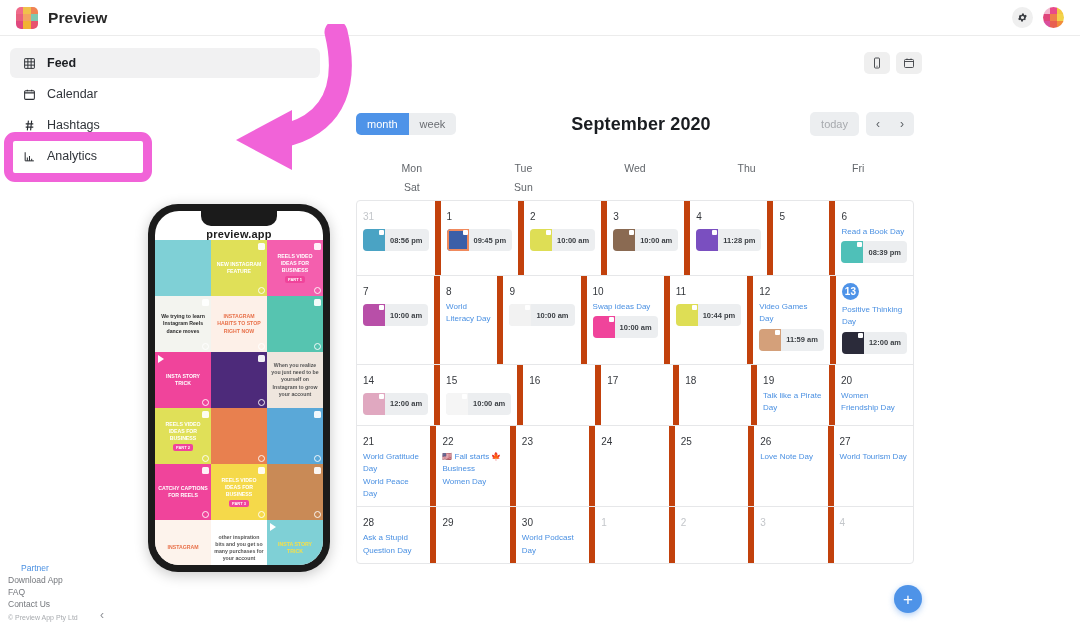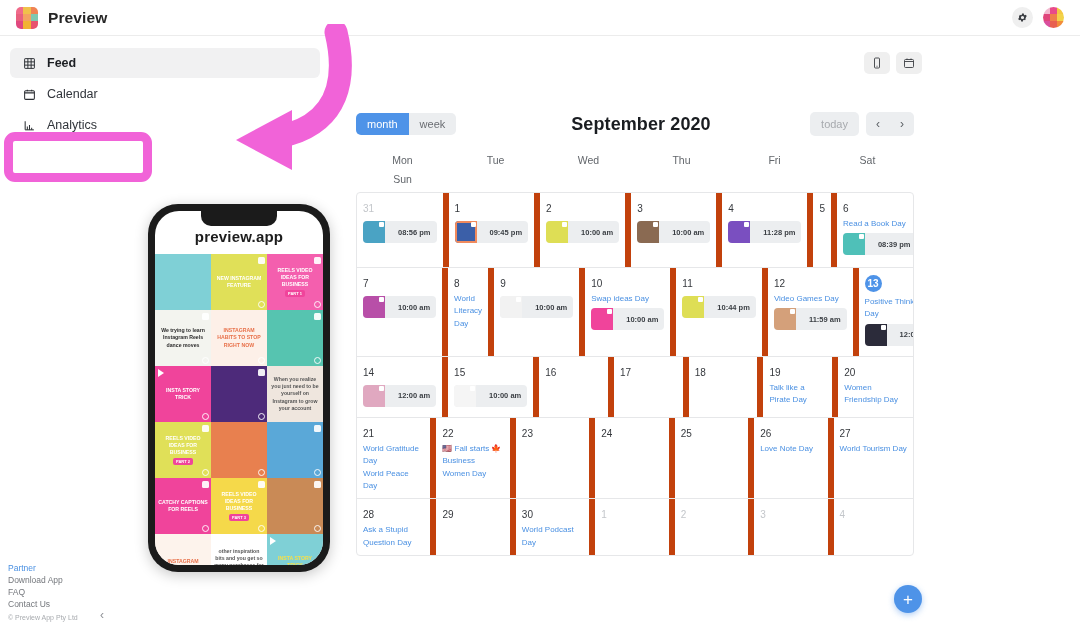--- a/index.html
+++ b/index.html
@@ -73,22 +73,22 @@
   .phone-screen {
     width: 100%; height: 100%; background: #fff; border-radius: 24px;
     overflow: hidden; position: relative;
   }
   .notch {
     position: absolute; top: 0; left: 50%; transform: translateX(-50%);
     width: 76px; height: 15px; background: #1b1b1b;
     border-bottom-left-radius: 10px; border-bottom-right-radius: 10px; z-index: 4;
   }
   .phone-title {
-    text-align: center; font-size: 15px; font-weight: bold; color: #1c1c1c;
-    padding-top: 17px; padding-bottom: 9px; letter-spacing: .2px;
+    text-align: center; font-size: 11px; font-weight: bold; color: #1c1c1c;
+    padding-top: 17px; padding-bottom: 0; letter-spacing: .2px;
   }
   .ig-grid { display: grid; grid-template-columns: repeat(3, 1fr); width: 100%; }
   .tile { position: relative; width: 100%; padding-top: 100%; overflow: hidden; }
   .tile-inner {
     position: absolute; inset: 0; display: flex; flex-direction: column;
     align-items: center; justify-content: center; text-align: center;
     font-size: 5.2px; font-weight: bold; line-height: 1.35; padding: 3px;
   }
   .badge-doc {
     position: absolute; top: 2.5px; right: 2.5px; width: 7px; height: 7px;
@@ -100,21 +100,21 @@
   }
   .badge-play {
     position: absolute; top: 3px; left: 3px; width: 0; height: 0;
     border-left: 6px solid #fff; border-top: 4px solid transparent; border-bottom: 4px solid transparent;
   }
   .pill { display:inline-block; padding:1px 3px; border-radius:2px; font-size:4px; margin-top:2px; }
 
   
   .footer { position: absolute; left: 8px; bottom: 8px; font-size: 8.5px; line-height: 1.42; }
   .footer a { display: block; color: #75787d; text-decoration: none; cursor: pointer; }
-  .footer a.partner { color: #4a90e2; }
+  .footer a.partner { color: #4a90e2; margin-left: 13px; }
   .footer .copy { color: #a8abaf; font-size: 7px; margin-top: 3px; }
   .collapse-btn {
     position: absolute; left: 100px; bottom: 9px; font-size: 12px; color: #8d9095; cursor: pointer;
   }
 
   
   .main { position: absolute; left: 330px; top: 36px; width: 610px; height: 595px; background: #fff; }
 
   .main-toolbar { display: flex; justify-content: flex-end; gap: 6px; padding: 16px 18px 0 0; }
   .tool-btn {
@@ -138,42 +138,42 @@
   .today-btn {
     padding: 6px 11px; font-size: 11px; background: #eceef0; color: #a7aaae;
     border-radius: 5px; cursor: pointer; border: none; font-family: inherit;
   }
   .arrows { display: flex; background: #eceef0; border-radius: 5px; overflow: hidden; }
   .arrow-btn {
     padding: 5px 10px; font-size: 12px; color: #5d6166; cursor: pointer; background: transparent; border: none;
     font-family: inherit;
   }
 
-  .dow-row { display: grid; grid-template-columns: repeat(6, 1fr); margin-top: 16px; }
+  .dow-row { display: grid; grid-template-columns: repeat(5, 1fr); margin-top: 24px; }
   .dow { text-align: center; font-size: 10.5px; color: #62666b; padding-bottom: 7px; }
 
   .grid { border: 1px solid #e6e7e9; border-radius: 4px; overflow: hidden; }
   .week { display: grid; grid-template-columns: repeat(7, 1fr); border-bottom: 1px solid #e6e7e9; }
   .week:last-child { border-bottom: none; }
   .cell { border-right: 6px solid #c2410c; padding: 5px 6px 6px 6px; position: relative; }
   .cell:last-child { border-right: none; }
   .daynum { font-size: 10px; color: #35383d; margin-bottom: 4px; display: inline-block; }
   .cell.other .daynum { color: #c3c6ca; }
   .daynum.today {
     background: #4e93e8; color: #fff; border-radius: 50%;
     width: 17px; height: 17px; line-height: 17px; text-align: center; font-weight: bold;
   }
   .holiday { font-size: 8px; color: #4a90e2; line-height: 1.55; cursor: pointer; }
   .ev {
     display: inline-flex; align-items: center; background: #eceef0; border-radius: 4px;
     overflow: hidden; margin-top: 3px; cursor: pointer; max-width: 100%;
   }
   .ev-thumb { width: 22px; height: 22px; flex: 0 0 22px; position: relative; overflow: hidden; }
   .ev-thumb .mini-doc { position: absolute; top: 1px; right: 1px; width: 5px; height: 5px; background: #fff; border-radius: 1px; }
-  .ev-time { font-size: 7.5px; font-weight: bold; color: #3c4045; padding: 0 6px 0 13px; white-space: nowrap; }
+  .ev-time { font-size: 7.5px; font-weight: bold; color: #3c4045; padding: 0 6px 0 5px; white-space: nowrap; }
 
   .fab {
     position: absolute; right: 18px; bottom: 18px; width: 28px; height: 28px;
     background: #4e93e8; border-radius: 50%; color: #fff; font-size: 17px;
     display: flex; align-items: center; justify-content: center; cursor: pointer;
     box-shadow: 0 2px 6px rgba(78,147,232,.45); line-height: 1;
   }
 </style>
 </head>
 <body>
@@ -230,20 +230,28 @@
           <span class="nav-icon">
             <svg width="13" height="13" viewBox="0 0 24 24" fill="none" stroke="#2b2e33" stroke-width="1.9">
               <rect x="3" y="5" width="18" height="16" rx="2"></rect>
               <path d="M3 9h18M8 3v3M16 3v3"></path>
             </svg>
           </span>
           <span>Calendar</span>
         </div>
         <div class="nav-item">
           <span class="nav-icon">
+            <svg width="13" height="13" viewBox="0 0 24 24" fill="none" stroke="#2b2e33" stroke-width="2.1">
+              <path d="M5 9h14M5 15h14M10 3L8 21M16 3l-2 18"></path>
+            </svg>
+          </span>
+          <span>Hashtags</span>
+        </div>
+        <div class="nav-item">
+          <span class="nav-icon">
             <svg width="13" height="13" viewBox="0 0 24 24" fill="none" stroke="#2b2e33" stroke-width="1.9">
               <path d="M4 20V4"></path>
               <path d="M4 20h16"></path>
               <path d="M8 20v-6M12 20v-9M16 20v-4"></path>
             </svg>
           </span>
           <span>Analytics</span>
         </div>
       </div>
 

